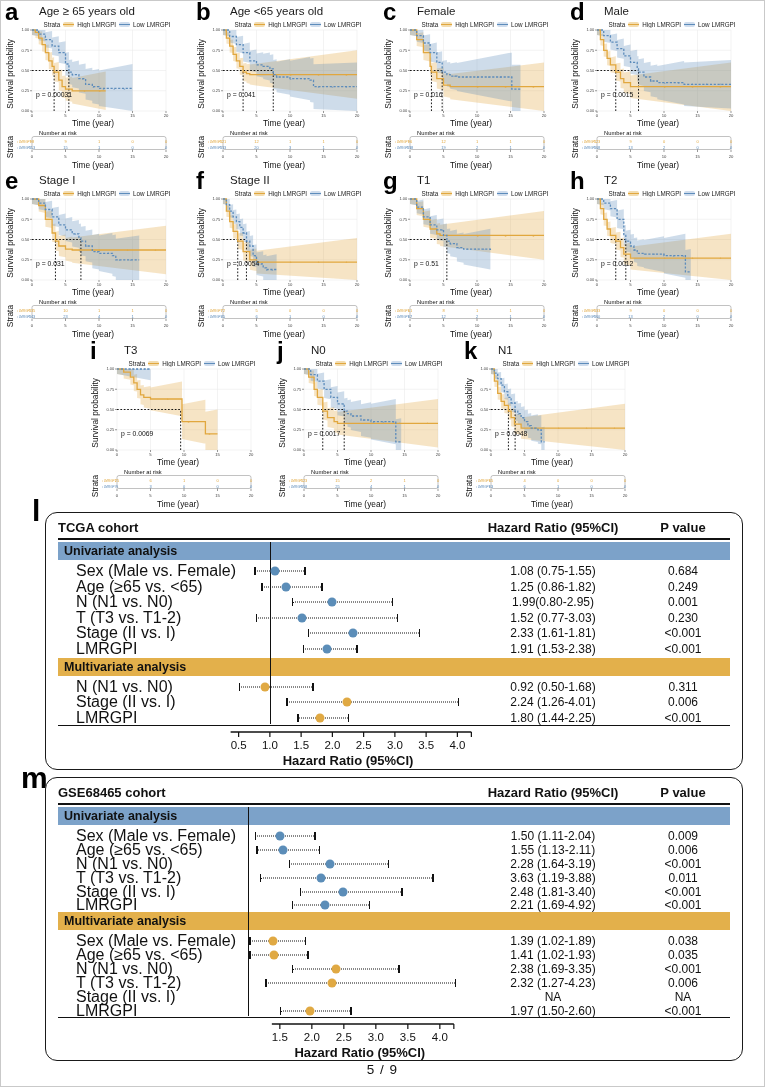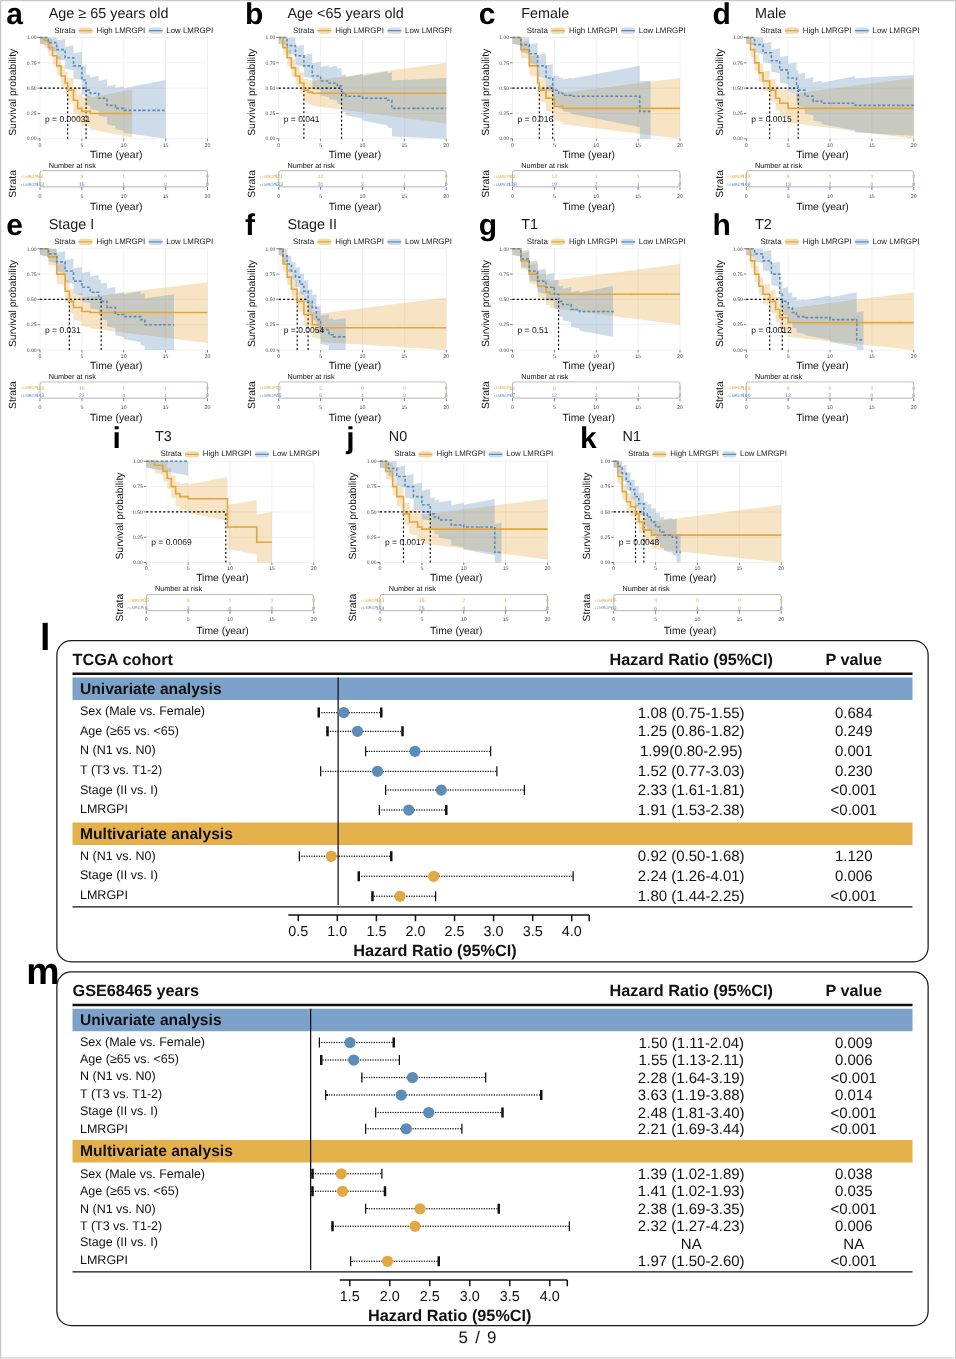--- a/index.html
+++ b/index.html
@@ -25,21 +25,21 @@
   .forest{position:absolute;background:#fff;border:1.6px solid #1a1a1a;border-radius:12px;
           padding:7px 12px 2px 12px;box-sizing:border-box;}
   .f-letter{position:absolute;font-size:30px;font-weight:700;color:#000;}
   .f-head{display:grid;grid-template-columns:170px 240px 170px 90px;align-items:end;
           font-weight:700;font-size:13px;color:#111;border-bottom:2px solid #111;padding-bottom:3px;}
   .f-head .c{text-align:center;}
   .f-body{position:relative;}
   .f-band{position:relative;z-index:1;height:18px;line-height:18px;font-weight:700;font-size:12.5px;
           color:#111;padding-left:6px;margin:2px 0;}
   .f-row{position:relative;z-index:3;display:grid;grid-template-columns:170px 240px 170px 90px;align-items:center;}
-  .f-label{font-size:10px;color:#111;padding-left:6px;white-space:nowrap;}
+  .f-label{font-size:16px;color:#111;padding-left:6px;white-space:nowrap;margin-left:12px;}
   .f-cell{position:relative;height:100%;}
   .f-hr,.f-p{text-align:center;font-size:12px;color:#111;}
   .refline{position:absolute;top:0;bottom:0;width:1.3px;background:#111;z-index:2;}
   .wh{position:absolute;top:50%;border-top:1.4px dotted #111;transform:translateY(-50%);}
   .cap{position:absolute;top:50%;width:1.4px;height:8px;background:#111;transform:translateY(-50%);}
   .dot{position:absolute;top:50%;width:9px;height:9px;border-radius:50%;transform:translate(-50%,-50%);z-index:4;}
   .f-axis{position:relative;border-top:1.6px solid #111;margin-top:1px;height:46px;}
   
   .footer{position:absolute;left:0;right:0;top:1061px;text-align:center;font-size:13.5px;color:#111;letter-spacing:1px;}
 </style>
@@ -1216,21 +1216,21 @@
           <div class="f-band" style="background: rgb(227, 176, 75);">Multivariate analysis</div>
           <div class="f-row" style="height: 15.6px;">
             <div class="f-label">N (N1 vs. N0)</div>
             <div class="f-cell">
               <div class="wh" style="left: 10.625px; width: 73.75px;"></div>
               <div class="cap" style="left: 10.625px;"></div>
               <div class="cap" style="left: 84.375px;"></div>
               <div class="dot" style="left: 36.875px; background: rgb(224, 169, 67);"></div>
             </div>
             <div class="f-hr">0.92 (0.50-1.68)</div>
-            <div class="f-p">1.120</div>
+            <div class="f-p">0.311</div>
           </div>
           <div class="f-row" style="height: 15.6px;">
             <div class="f-label">Stage (II vs. I)</div>
             <div class="f-cell">
               <div class="wh" style="left: 58.125px; width: 171.875px;"></div>
               <div class="cap" style="left: 58.125px;"></div>
               <div class="cap" style="left: 230px;"></div>
               <div class="dot" style="left: 119.375px; background: rgb(224, 169, 67);"></div>
             </div>
             <div class="f-hr">2.24 (1.26-4.01)</div>
@@ -1269,21 +1269,21 @@
             <line x1="229.375" y1="3" x2="229.375" y2="8" stroke="#111" stroke-width="1.2"></line>
             <text x="229.375" y="20" font-size="11.5" fill="#111" text-anchor="middle" font-family="Liberation Sans,sans-serif">4.0</text>
             <line x1="243.375" y1="3" x2="243.375" y2="8" stroke="#111" stroke-width="1.2"></line>
             <text x="120" y="36" font-size="13" font-weight="bold" fill="#111" text-anchor="middle" font-family="Liberation Sans,sans-serif">Hazard Ratio (95%CI)</text>
           </svg>
         </div>
       </div>
       <div class="f-letter" style="left: 20px; top: 760px;">m</div>
       <div class="forest" style="left: 44px; top: 776px; width: 698px; height: 284px;">
         <div class="f-head">
-          <div>GSE68465 years</div>
+          <div>GSE68465 cohort</div>
           <div></div>
           <div class="c">Hazard Ratio (95%CI)</div>
           <div class="c">P value</div>
         </div>
         <div class="f-body">
           <div class="f-band" style="background: rgb(124, 162, 201);">Univariate analysis</div>
           <div class="f-row" style="height: 13.9px;">
             <div class="f-label">Sex (Male vs. Female)</div>
             <div class="f-cell">
               <div class="wh" style="left: 26.88px; width: 59.52px;"></div>
@@ -1318,42 +1318,42 @@
           </div>
           <div class="f-row" style="height: 13.9px;">
             <div class="f-label">T (T3 vs. T1-2)</div>
             <div class="f-cell">
               <div class="wh" style="left: 32px; width: 172.16px;"></div>
               <div class="cap" style="left: 32px;"></div>
               <div class="cap" style="left: 204.16px;"></div>
               <div class="dot" style="left: 93.44px; background: rgb(91, 141, 184);"></div>
             </div>
             <div class="f-hr">3.63 (1.19-3.88)</div>
-            <div class="f-p">0.014</div>
+            <div class="f-p">0.011</div>
           </div>
           <div class="f-row" style="height: 13.9px;">
             <div class="f-label">Stage (II vs. I)</div>
             <div class="f-cell">
               <div class="wh" style="left: 71.68px; width: 101.76px;"></div>
               <div class="cap" style="left: 71.68px;"></div>
               <div class="cap" style="left: 173.44px;"></div>
               <div class="dot" style="left: 114.56px; background: rgb(91, 141, 184);"></div>
             </div>
             <div class="f-hr">2.48 (1.81-3.40)</div>
             <div class="f-p">&lt;0.001</div>
           </div>
           <div class="f-row" style="height: 13.9px;">
             <div class="f-label">LMRGPI</div>
             <div class="f-cell">
               <div class="wh" style="left: 64px; width: 76.8px;"></div>
               <div class="cap" style="left: 64px;"></div>
               <div class="cap" style="left: 140.8px;"></div>
               <div class="dot" style="left: 97.28px; background: rgb(91, 141, 184);"></div>
             </div>
-            <div class="f-hr">2.21 (1.69-3.44)</div>
+            <div class="f-hr">2.21 (1.69-4.92)</div>
             <div class="f-p">&lt;0.001</div>
           </div>
           <div class="f-band" style="background: rgb(227, 176, 75);">Multivariate analysis</div>
           <div class="f-row" style="height: 13.9px;">
             <div class="f-label">Sex (Male vs. Female)</div>
             <div class="f-cell">
               <div class="wh" style="left: 21.12px; width: 55.68px;"></div>
               <div class="cap" style="left: 21.12px;"></div>
               <div class="cap" style="left: 76.8px;"></div>
               <div class="dot" style="left: 44.8px; background: rgb(224, 169, 67);"></div>

